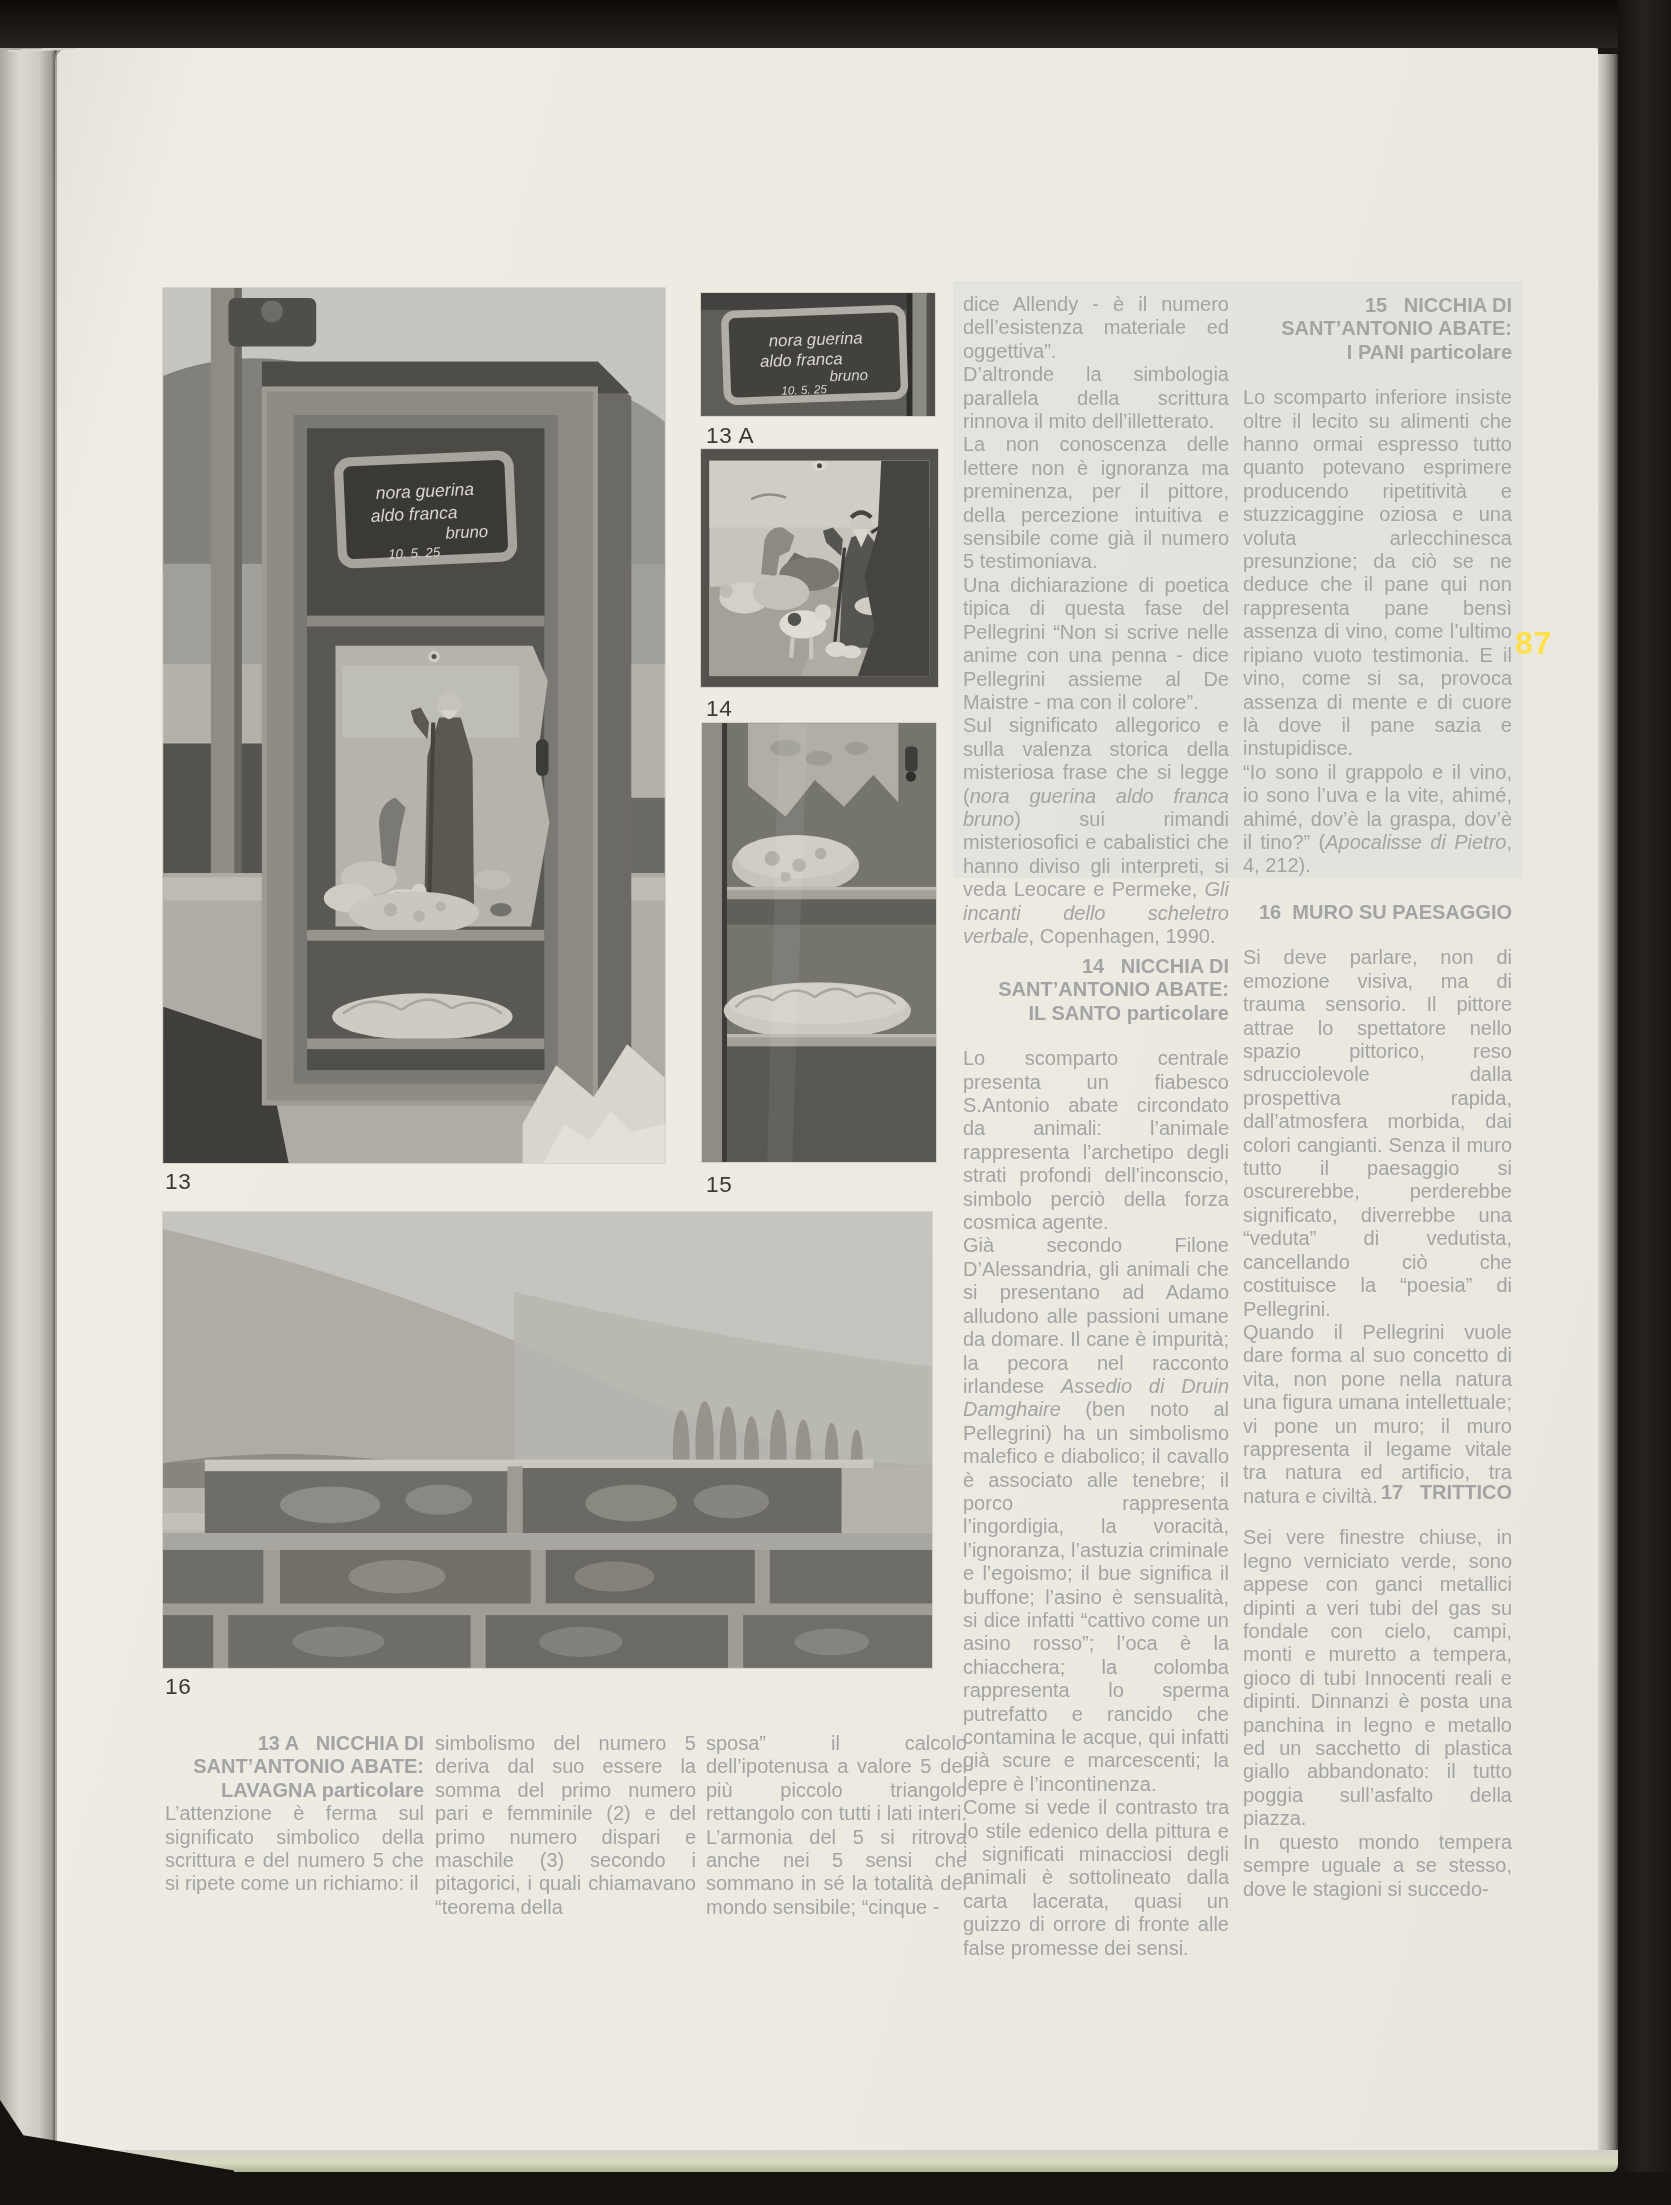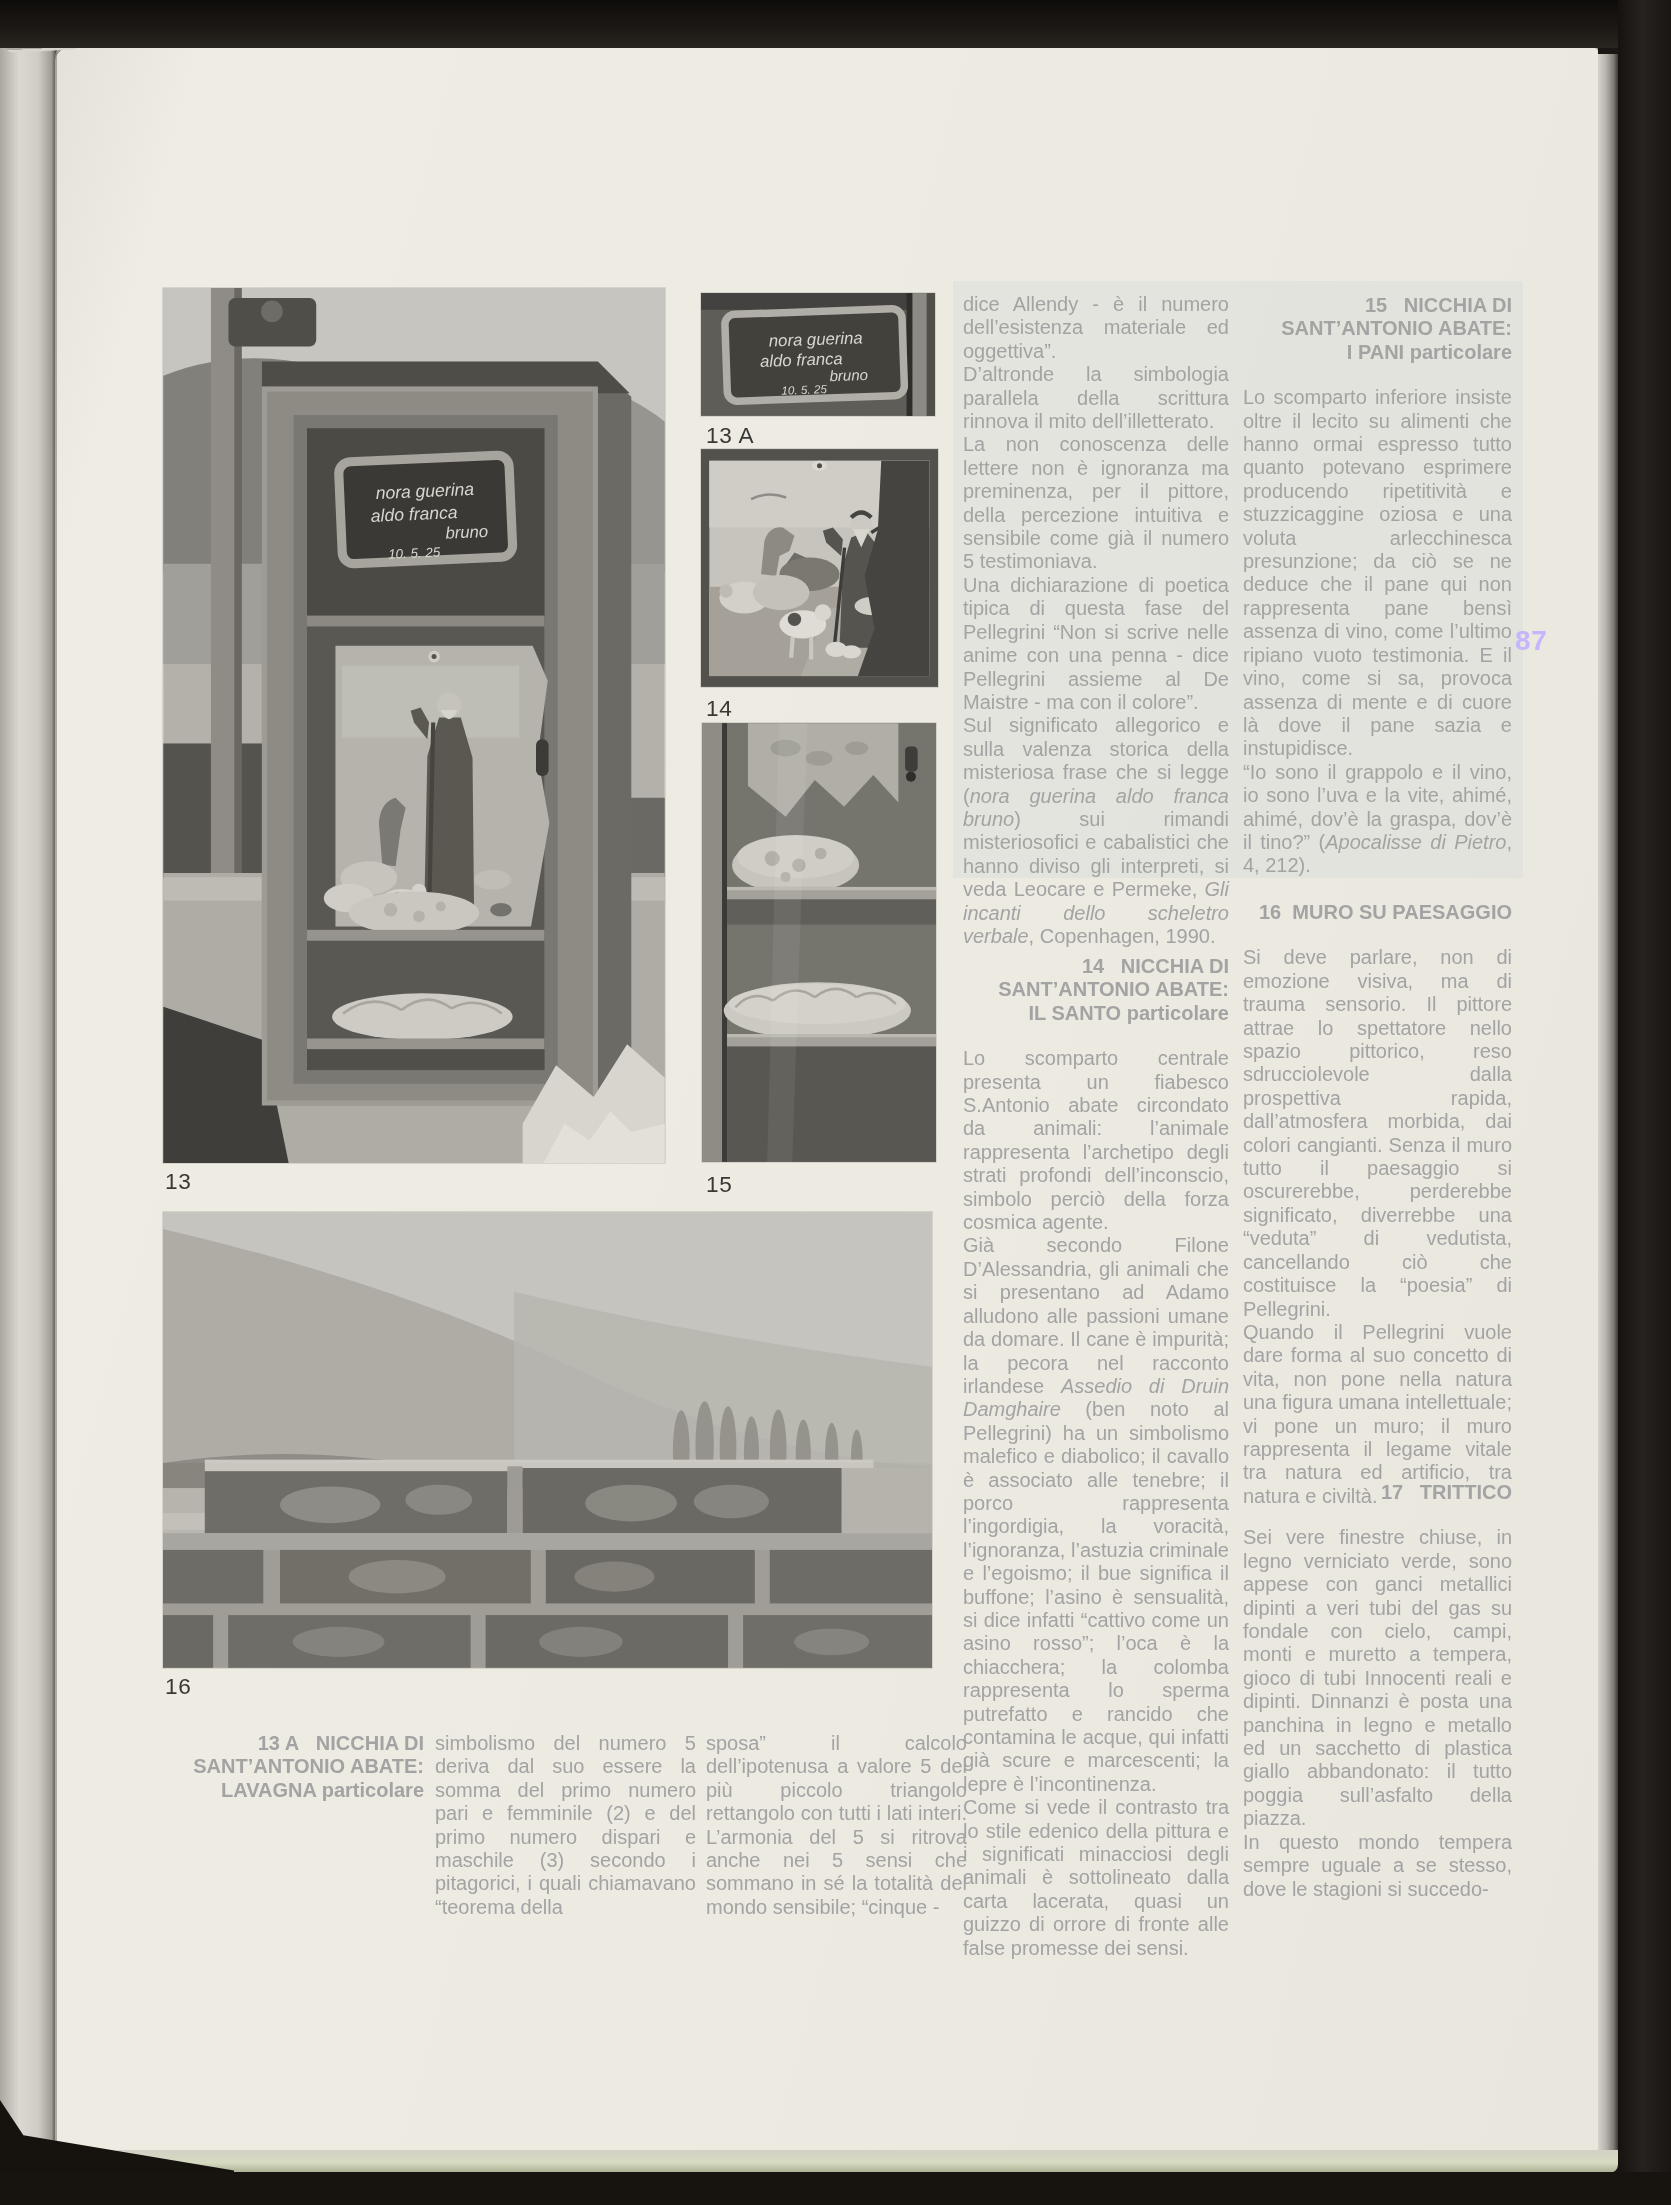--- a/index.html
+++ b/index.html
@@ -25,21 +25,21 @@
   .bottom-edge{position:absolute;left:117px;top:2150px;width:1501px;height:23.4px;
         background:linear-gradient(to bottom,#d3d0c6,#d7dbc0 55%,#a8ae92);border-radius:0 0 8.4px 8.4px;}
   .corner-wedge{position:absolute;left:0;top:2100px;width:234px;height:84px;background:#16120e;
         clip-path:polygon(0 0,10% 42%,100% 84%,100% 100%,0 100%);}
   .tint{position:absolute;left:953px;top:281px;width:570px;height:597px;
         background:#dcdeda;opacity:.55;}
   
   .fig{position:absolute;box-shadow:0 0 0 0.8px rgba(40,40,38,.15);}
   .fig svg{display:block;}
   .capnum{position:absolute;font-size:22.6px;color:#3a3835;letter-spacing:0.8px;}
-  .pagenum{position:absolute;left:1515px;top:625px;font-size:28px;font-weight:bold;color:#c4b5fd;letter-spacing:0.8px;}
+  .pagenum{position:absolute;left:1515px;top:625px;font-size:32px;font-weight:bold;color:#fde047;letter-spacing:0.8px;}
   
   .tb{position:absolute;color:#a3a3a3;font-size:20px;line-height:23.4px;text-align:justify;
       hyphens:auto;-webkit-hyphens:auto;}
   .tb p{margin:0;}
   .hl{font-weight:bold;text-align:right;}
   .sp{height:22px;}
   .it{font-style:italic;}
   .bb-text{font-style:italic;fill:#d8d6cf;}
 </style>
 </head>
@@ -310,20 +310,21 @@
     <div class="hl">17&nbsp;&nbsp;&nbsp;TRITTICO</div>
     <div class="sp"></div>
     <p>Sei vere finestre chiuse, in legno verniciato verde, sono appese con ganci metallici dipinti a veri tubi del gas su fondale con cielo, campi, monti e muretto a tempera, gioco di tubi Innocenti reali e dipinti. Dinnanzi è posta una panchina in legno e metallo ed un sacchetto di plastica giallo abbandonato: il tutto poggia sull’asfalto della piazza.</p>
     <p>In questo mondo tempera sempre uguale a se stesso, dove le stagioni si succedo-</p>
   </div>
 
   <div class="tb" style="left:165px;top:1732px;width:259px">
     <div class="hl">13 A&nbsp;&nbsp;&nbsp;NICCHIA DI</div>
     <div class="hl">SANT’ANTONIO ABATE:</div>
     <div class="hl">LAVAGNA particolare</div>
+    <p>L’attenzione è ferma sul significato simbolico della scrittura e del numero 5 che si ripete come un richiamo: il</p>
   </div>
   <div class="tb" style="left:435px;top:1732px;width:261px">
     <p>simbolismo del numero 5 deriva dal suo essere la somma del primo numero pari e femminile (2) e del primo numero dispari e maschile (3) secondo i pitagorici, i quali chiamavano “teorema della</p>
   </div>
   <div class="tb" style="left:706px;top:1732px;width:261px">
     <p>sposa” il calcolo dell’ipotenusa a valore 5 del più piccolo triangolo rettangolo con tutti i lati interi. L’armonia del 5 si ritrova anche nei 5 sensi che sommano in sé la totalità del mondo sensibile; “cinque -</p>
   </div>
 
   <div class="pagenum">87</div>
 

